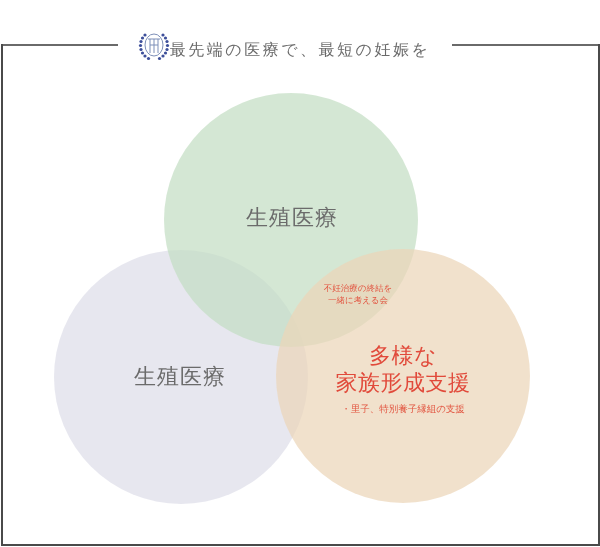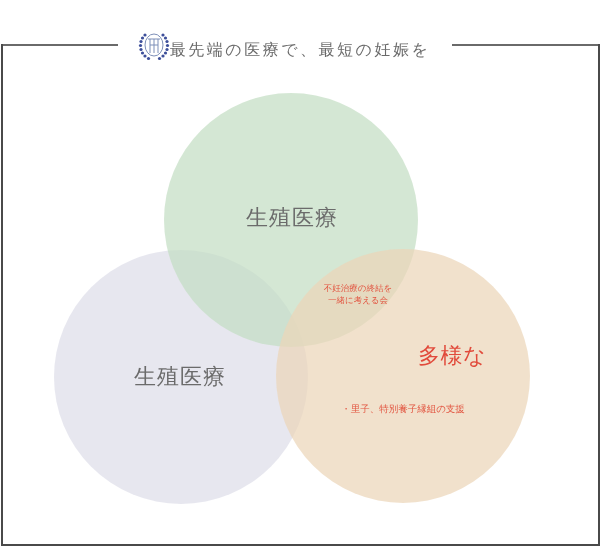--- a/index.html
+++ b/index.html
@@ -23,21 +23,21 @@
     .logo { width: 36px; height: 36px; margin-right: 3px; }
     .brand-name {
       font-size: 24px; font-weight: bold; color: #1f1f1f; letter-spacing: -0.5px;
       white-space: nowrap;
     }
     svg.venn { position: absolute; left: 0; top: 0; }
     .label {
       position: absolute; text-align: center; white-space: nowrap;
     }
     .label-gray { color: #6b6b6b; font-size: 22px; letter-spacing: 1px; }
-    .label-red { color: #e14a3b; text-align: right; }
+    .label-red { color: #e14a3b; }
     .overlap { font-size: 8.5px; line-height: 12px; color: #e2533f; }
     .family-title { font-size: 22px; line-height: 27px; letter-spacing: 0.5px; }
     .family-sub { font-size: 9.5px; color: #e2533f; }
   </style>
 </head>
 <body>
 
 <div class="hline left"></div>
 <div class="hline right"></div>
 <div class="frame"></div>
@@ -83,14 +83,15 @@
 <div class="label label-gray" style="left:246px; top:203px;">生殖医療</div>
 <div class="label label-gray" style="left:134px; top:362px;">生殖医療</div>
 
 <div class="label overlap" style="left:312px; top:282px; width:92px;">
   <div>不妊治療の終結を</div>
   <div>一緒に考える会</div>
 </div>
 
 <div class="label label-red family-title" style="left:320px; top:342px; width:166px;">
   <div>多様な</div>
+  <div>家族形成支援</div>
 </div>
 <div class="label family-sub" style="left:320px; top:403px; width:166px;">・里子、特別養子縁組の支援</div>
 
 </body></html>

